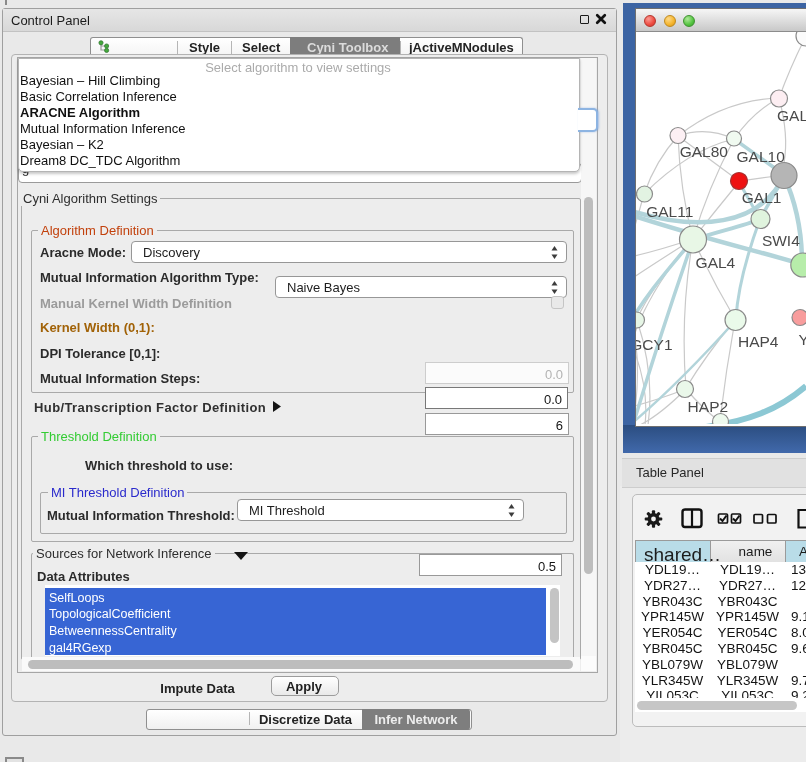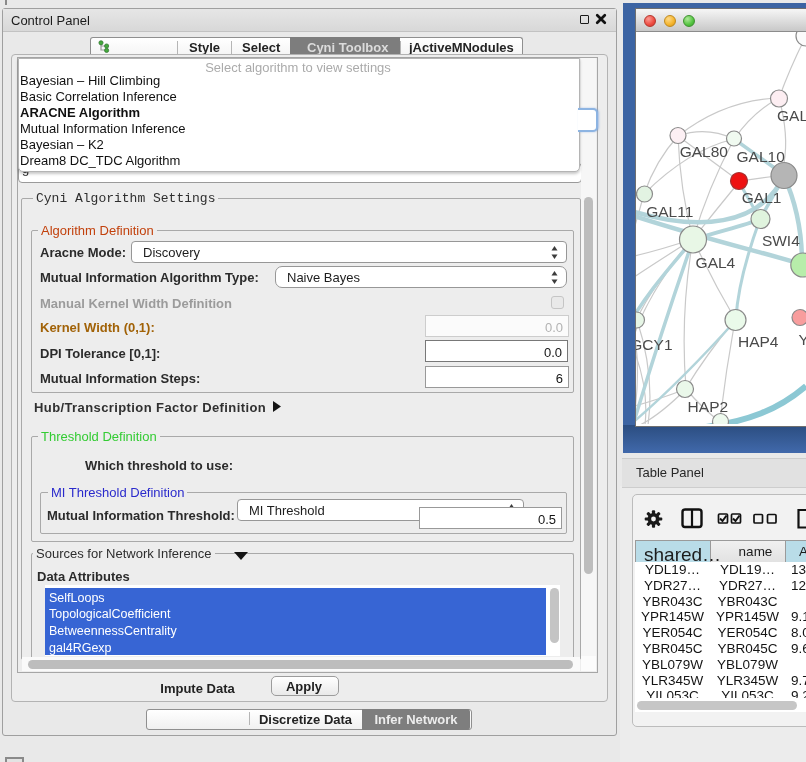--- a/index.html
+++ b/index.html
@@ -6,21 +6,21 @@
   body{width:806px;height:762px;position:relative;overflow:hidden;background:#e9e9e9;
        font-family:"Liberation Sans",sans-serif;-webkit-font-smoothing:antialiased;}
   .abs{position:absolute;}
   .lbl{position:absolute;font-size:13px;font-weight:bold;color:#2b2b2b;white-space:nowrap;}
   .glbl{position:absolute;font-size:13px;color:#2e2e2e;background:#ededed;padding:0 3px;white-space:nowrap;}
   .combo{position:absolute;background:#fff;border:1px solid #979797;border-radius:4px;
          font-size:13px;color:#1d1d1d;white-space:nowrap;}
   .combo .tx{position:absolute;left:11px;top:3px;}
   .spin{position:absolute;right:8px;top:4px;width:7px;height:13px;}
   .field{position:absolute;background:#fff;border:1px solid #999;font-size:13px;color:#151515;
-         text-align:right;}
+         text-align:right;margin-top:47px;}
   .field span{position:absolute;right:5px;top:4px;}
   .gbox{position:absolute;border:1px solid #a9a9a9;border-radius:2px;}
   .tabtx{position:absolute;font-size:13px;font-weight:600;color:#232323;white-space:nowrap;text-align:center;}
 </style>
 </head>
 <body>
 
 <div class="abs" style="left:5px;top:0;width:2px;height:5px;background:#8a8a8a;"></div>
 
 <div class="abs" style="left:2px;top:8px;width:613px;height:726px;border:1px solid #9f9f9f;border-radius:3px;background:#e9e9e9;"></div>
@@ -51,35 +51,35 @@
 
 <div class="abs" style="left:11px;top:54px;width:595px;height:646px;border:1px solid #b3b3b3;border-radius:4px;background:#ededed;"></div>
 
 <div class="abs" style="left:17px;top:57px;width:579px;height:614px;border:1px solid #a6a6a6;background:#ededed;"></div>
 
 <div class="abs" style="left:18px;top:163px;width:562px;height:18px;border:1px solid #9a9a9a;border-radius:4px;background:#fff;overflow:hidden;">
   <div style="position:absolute;left:3px;top:-3px;font-size:13px;color:#333;">g</div>
 </div>
 
 <div class="gbox" style="left:21px;top:198px;width:558px;height:460px;"></div>
-<div class="glbl" style="left:33px;top:190.5px;font-family:Liberation Mono, monospace;">Cyni Algorithm Settings</div>
+<div class="glbl" style="left:20px;top:190.5px;">Cyni Algorithm Settings</div>
 
 <div class="gbox" style="left:31px;top:230px;width:541px;height:161px;"></div>
 <div class="glbl" style="left:38px;top:222.5px;color:#c2410c;">Algorithm Definition</div>
 
 <div class="lbl" style="left:40px;top:245px;">Aracne Mode:</div>
 <div class="combo" style="left:131px;top:241px;width:434px;height:20px;">
     <span class="tx">Discovery</span>
   <svg class="spin" viewBox="0 0 7 13">
       <path d="M3.5 0 L6.5 4.5 L0.5 4.5 Z" fill="#3c3c3c"></path>
       <path d="M3.5 13 L6.5 8.5 L0.5 8.5 Z" fill="#3c3c3c"></path>
     </svg>
 </div>
 <div class="lbl" style="left:40px;top:270px;">Mutual Information Algorithm Type:</div>
-<div class="combo" style="left:275px;top:266px;width:290px;height:20px;border-radius:7px;">
+<div class="combo" style="left:275px;top:276px;width:290px;height:20px;">
     <span class="tx">Naive Bayes</span>
   <svg class="spin" viewBox="0 0 7 13">
       <path d="M3.5 0 L6.5 4.5 L0.5 4.5 Z" fill="#3c3c3c"></path>
       <path d="M3.5 13 L6.5 8.5 L0.5 8.5 Z" fill="#3c3c3c"></path>
     </svg>
 </div>
 <div class="lbl" style="left:40px;top:296px;color:#9b9b9b;">Manual Kernel Width Definition</div>
 <div class="abs" style="left:551px;top:296px;width:11px;height:11px;background:#e9e9e9;border:1.5px solid #c5c5c5;border-radius:3px;"></div>
 <div class="lbl" style="left:40px;top:320px;color:#a16207;">Kernel Width (0,1):</div>
 <div class="field" style="left:425px;top:315px;width:142px;height:20px;background:#fbfbfb;border-color:#cdcdcd;">

